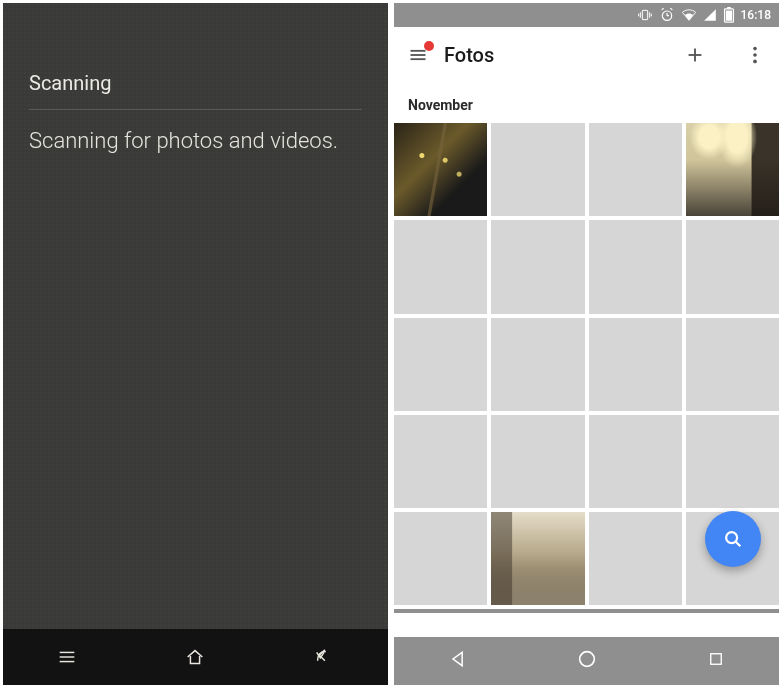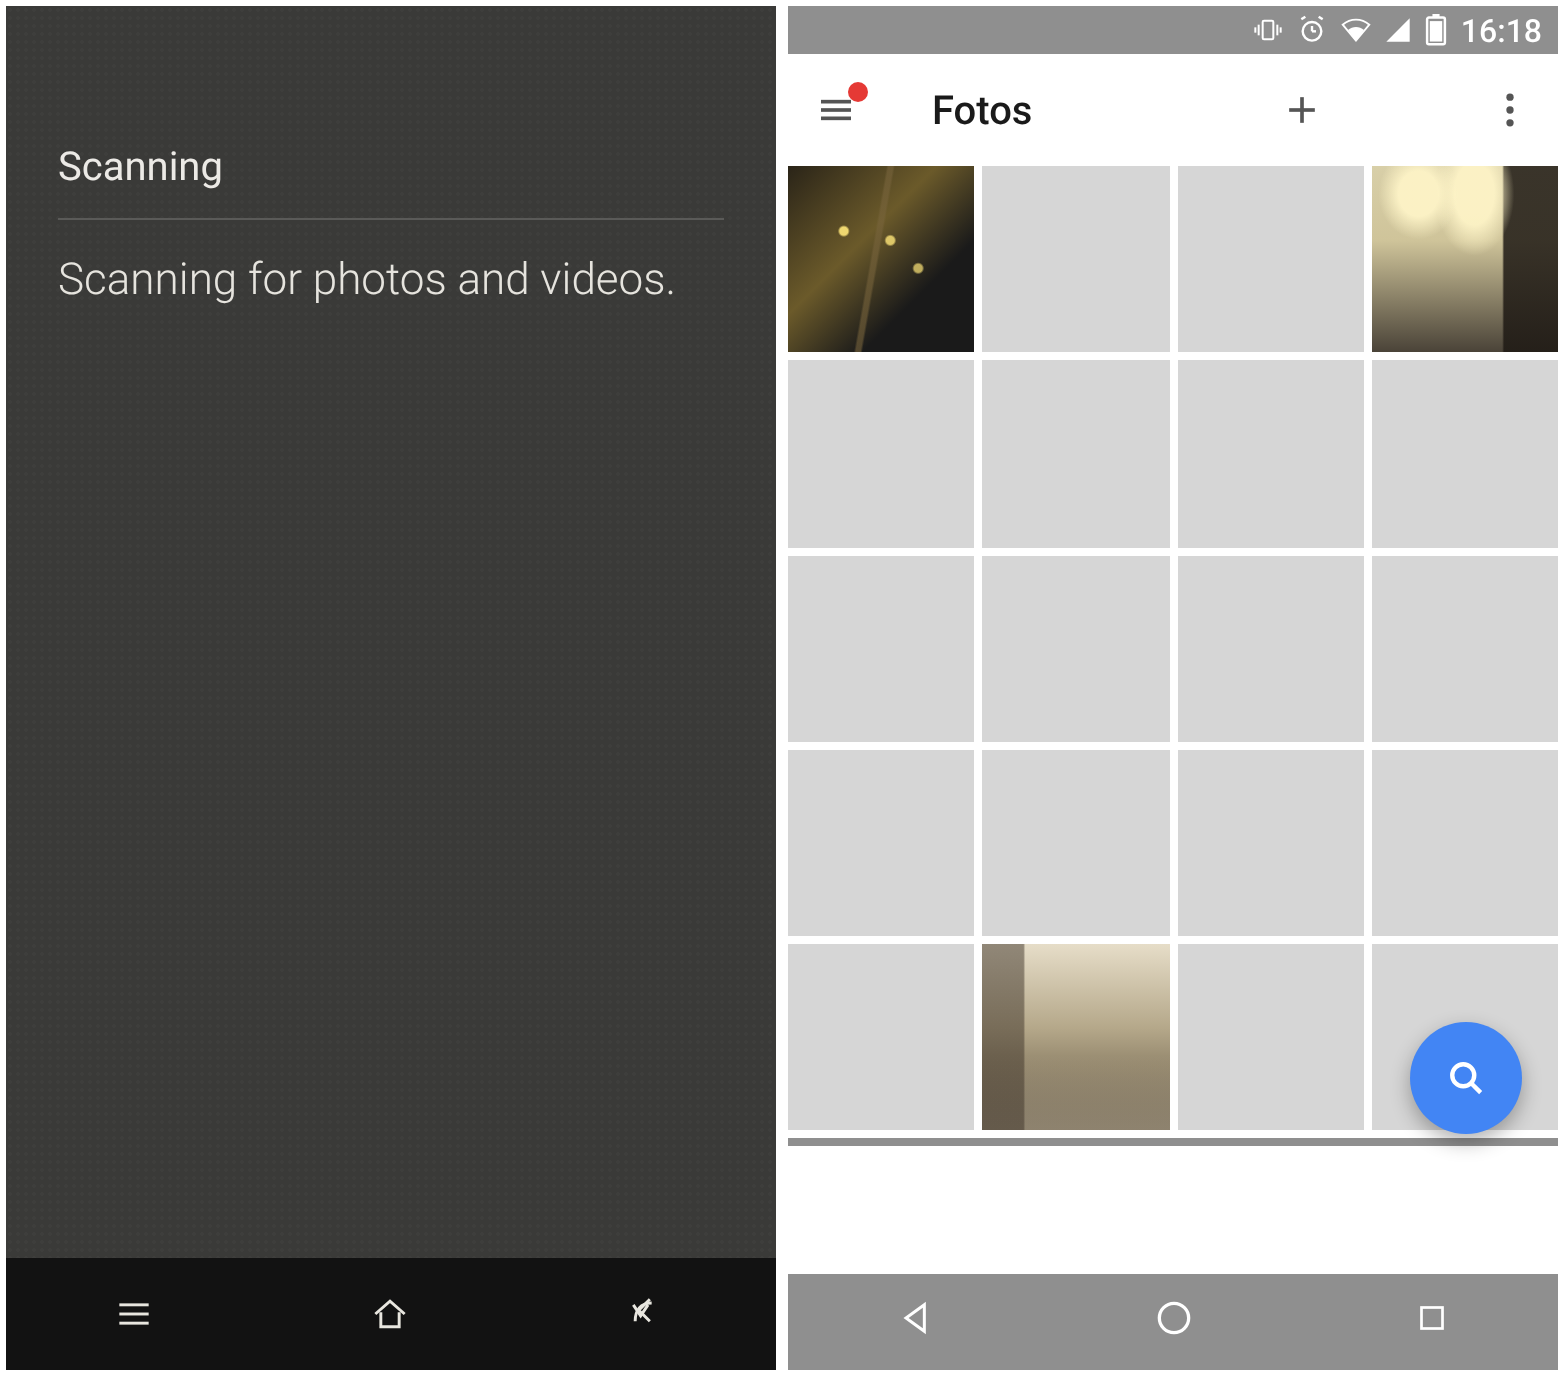--- a/index.html
+++ b/index.html
@@ -18,23 +18,22 @@
     width: 391px; height: 688px;
     background: #3a3a38;
     position: relative;
     display: flex; flex-direction: column;
     background-image: radial-gradient(rgba(255,255,255,0.02) 1px, transparent 1px);
     background-size: 4px 4px;
   }
   .left-body { flex: 1; padding: 0 26px; color: #eceae6; }
   .left-heading {
     font-size: 20px; font-weight: 400;
-    padding-top: 40px; padding-bottom: 14px;
+    padding-top: 68px; padding-bottom: 14px;
     border-bottom: 1px solid #5a5a58;
-    margin-top: 28px;
   }
   .left-subtext {
     font-size: 22px; font-weight: 300;
     line-height: 1.35; padding-top: 16px;
     color: #e6e4de;
   }
 
   .navbar-left {
     height: 56px; background: #121212;
     display: flex; align-items: center; justify-content: space-around;
@@ -45,27 +44,27 @@
   
   .phone-right {
     width: 391px; height: 688px;
     background: #fff;
     display: flex; flex-direction: column;
     position: relative;
   }
   .statusbar {
     height: 24px; background: #8f8f8f; color: #fff;
     display: flex; align-items: center; justify-content: flex-end;
-    padding: 0 8px; font-size: 16px; gap: 6px;
+    padding: 0 8px; font-size: 12px; gap: 6px;
   }
   .statusbar .sicon { display: inline-flex; align-items: center; }
   .appbar {
     height: 56px; background: #fff;
     display: flex; align-items: center;
-    padding: 0 12px; gap: 36px;
+    padding: 0 12px; gap: 14px;
   }
   .menu-btn { position: relative; width: 24px; height: 24px; display:inline-flex; align-items:center; justify-content:center;}
   .menu-btn .dot {
     position: absolute; top: -2px; right: -4px;
     width: 10px; height: 10px; border-radius: 50%;
     background: #e53935;
   }
   .app-title { font-size: 20px; color: #1a1a1a; flex: 1; font-weight: 500; }
   .appbar-action { width: 24px; height: 24px; display:inline-flex; align-items:center; justify-content:center; color:#555; }
   .appbar .spacer8 { width: 8px; }
@@ -209,20 +208,21 @@
     <span class="appbar-action">
       <svg width="22" height="22" viewBox="0 0 24 24" fill="#555">
           <circle cx="12" cy="5" r="2"></circle>
           <circle cx="12" cy="12" r="2"></circle>
           <circle cx="12" cy="19" r="2"></circle>
         </svg>
     </span>
   </div>
 
   <div class="content">
+    <div class="section-label">November</div>
     <div class="grid" id="grid">
         <div class="cell p0"></div>
         <div class="cell"></div>
         <div class="cell"></div>
         <div class="cell p3"></div>
         <div class="cell"></div>
         <div class="cell"></div>
         <div class="cell"></div>
         <div class="cell"></div>
         <div class="cell"></div>

